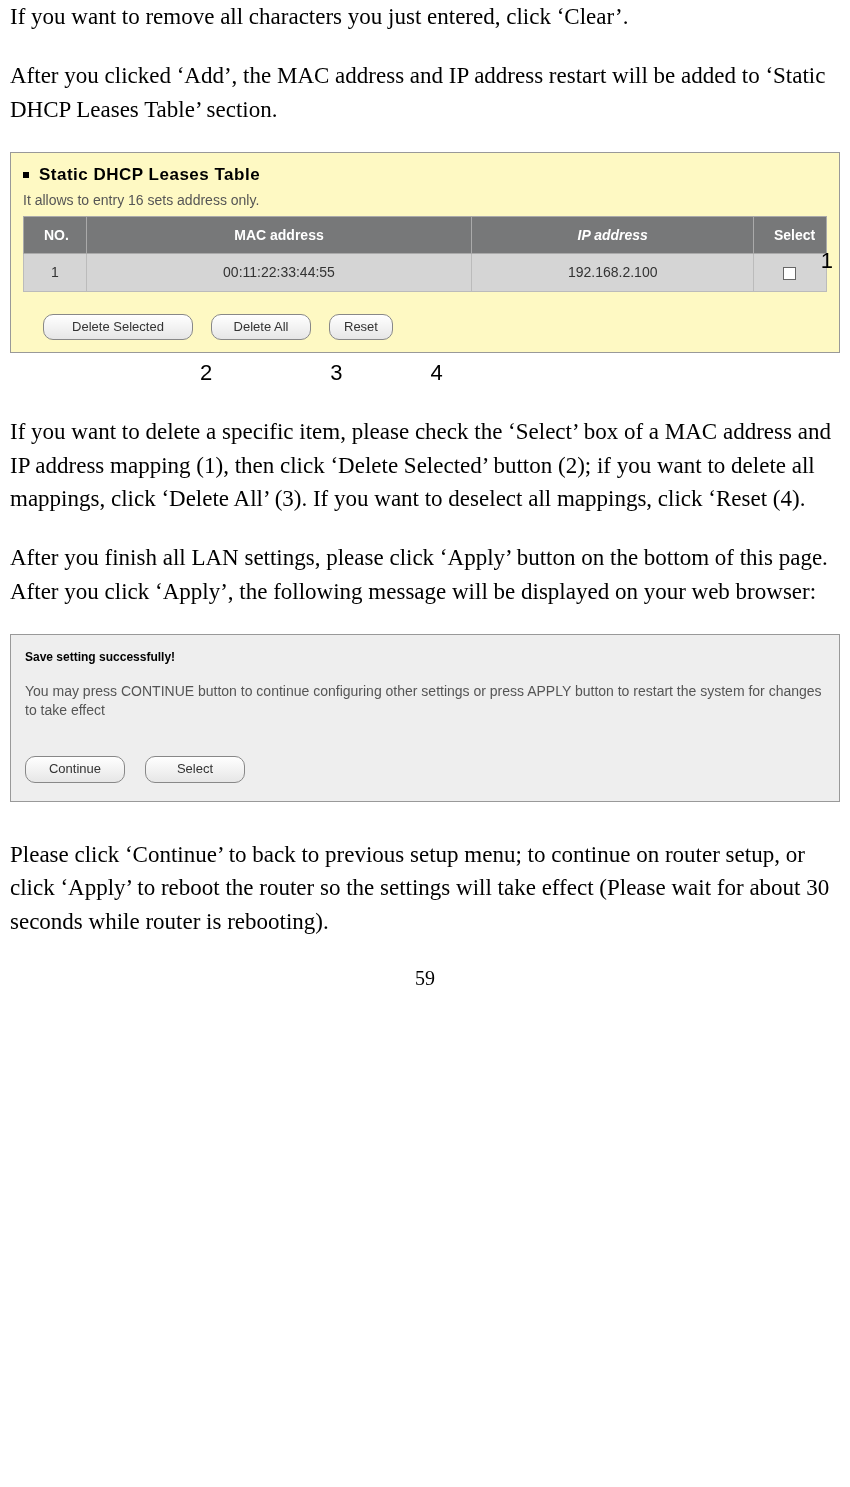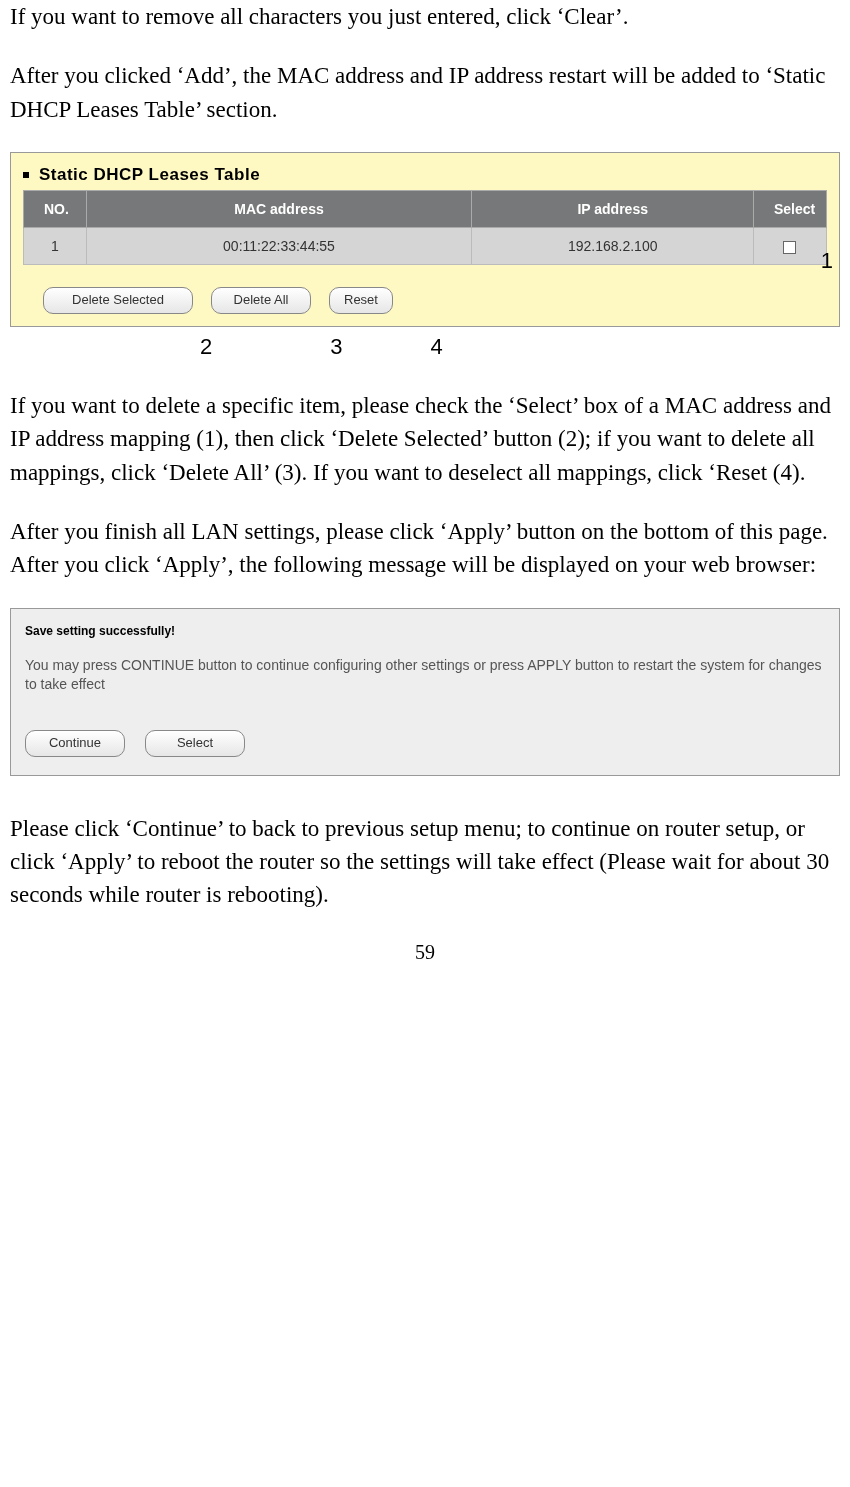--- a/index.html
+++ b/index.html
@@ -56,21 +56,21 @@
   }
   table.dhcp td {
     background: #d5d5d5;
     color: #333;
     padding: 8px 4px;
     text-align: center;
     border: 1px solid #bbb;
   }
   .col-no { width: 60px; }
   .col-mac { width: 370px; }
-  .col-ip { width: 270px; }
+  .col-ip { width: 270px; font-style: italic; }
   .col-sel { width: 70px; }
   .chk {
     display:inline-block; width:13px; height:13px; border:1px solid #666; background:#fff; vertical-align:middle;
   }
   .btn-row { margin-top: 22px; display:flex; gap:18px; padding-left:20px; }
   .btn {
     font-family: Arial, sans-serif;
     font-size: 13px;
     padding: 3px 14px;
     border: 1px solid #888;
@@ -119,20 +119,21 @@
 
 <p class="para">If you want to remove all characters you just entered, click ‘Clear’.</p>
 
 <p class="para">After you clicked ‘Add’, the MAC address and IP address restart will be added to ‘Static DHCP Leases Table’ section.</p>
 
 <div class="figure-panel">
   <div class="panel-title-row">
     <span class="bullet"></span>
     <span class="panel-title">Static DHCP Leases Table</span>
   </div>
+  <div class="panel-sub">It allows to entry 16 sets address only.</div>
   <table class="dhcp">
     <thead>
       <tr>
         <th class="col-no">NO.</th>
         <th class="col-mac">MAC address</th>
         <th class="col-ip">IP address</th>
         <th class="col-sel">Select</th>
       </tr>
     </thead>
     <tbody>

